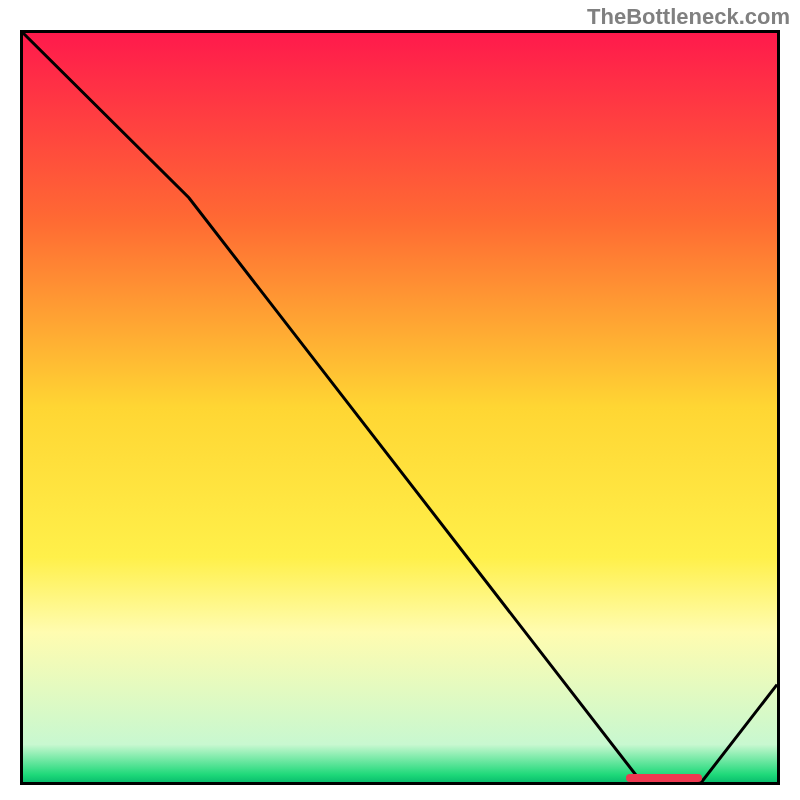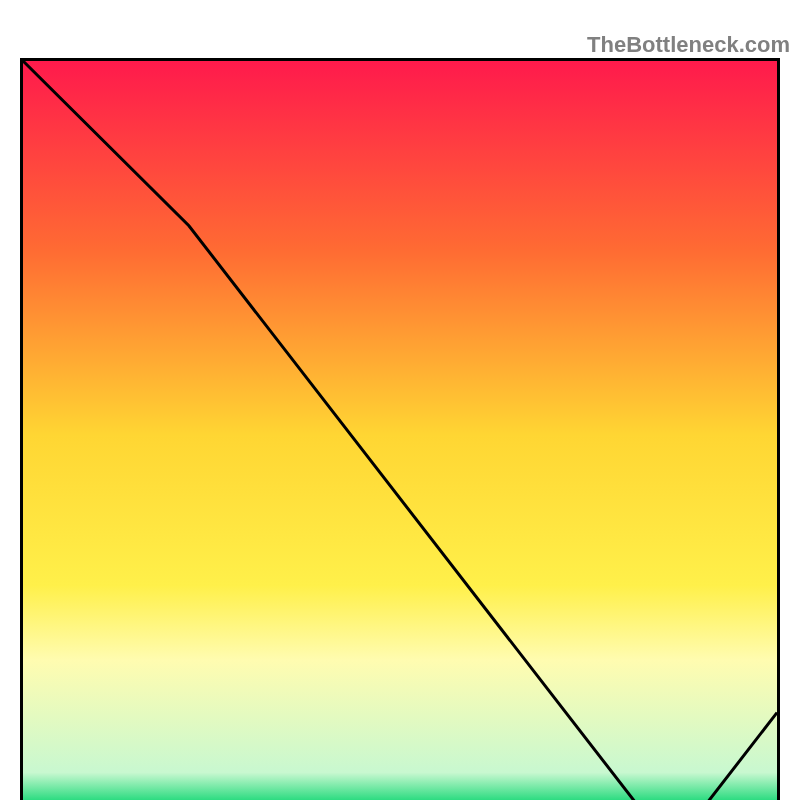--- a/index.html
+++ b/index.html
@@ -8,21 +8,20 @@
     width: 800px;
     height: 800px;
     background: #ffffff;
     font-family: Arial, sans-serif;
     overflow: hidden;
   }
   .container {
     position: relative;
     width: 800px;
     height: 637px;
-    margin-top: 28px;
   }
   .watermark {
     position: absolute;
     top: 4px;
     right: 10px;
     font-size: 22px;
     font-weight: bold;
     color: #808080;
     z-index: 10;
   }

